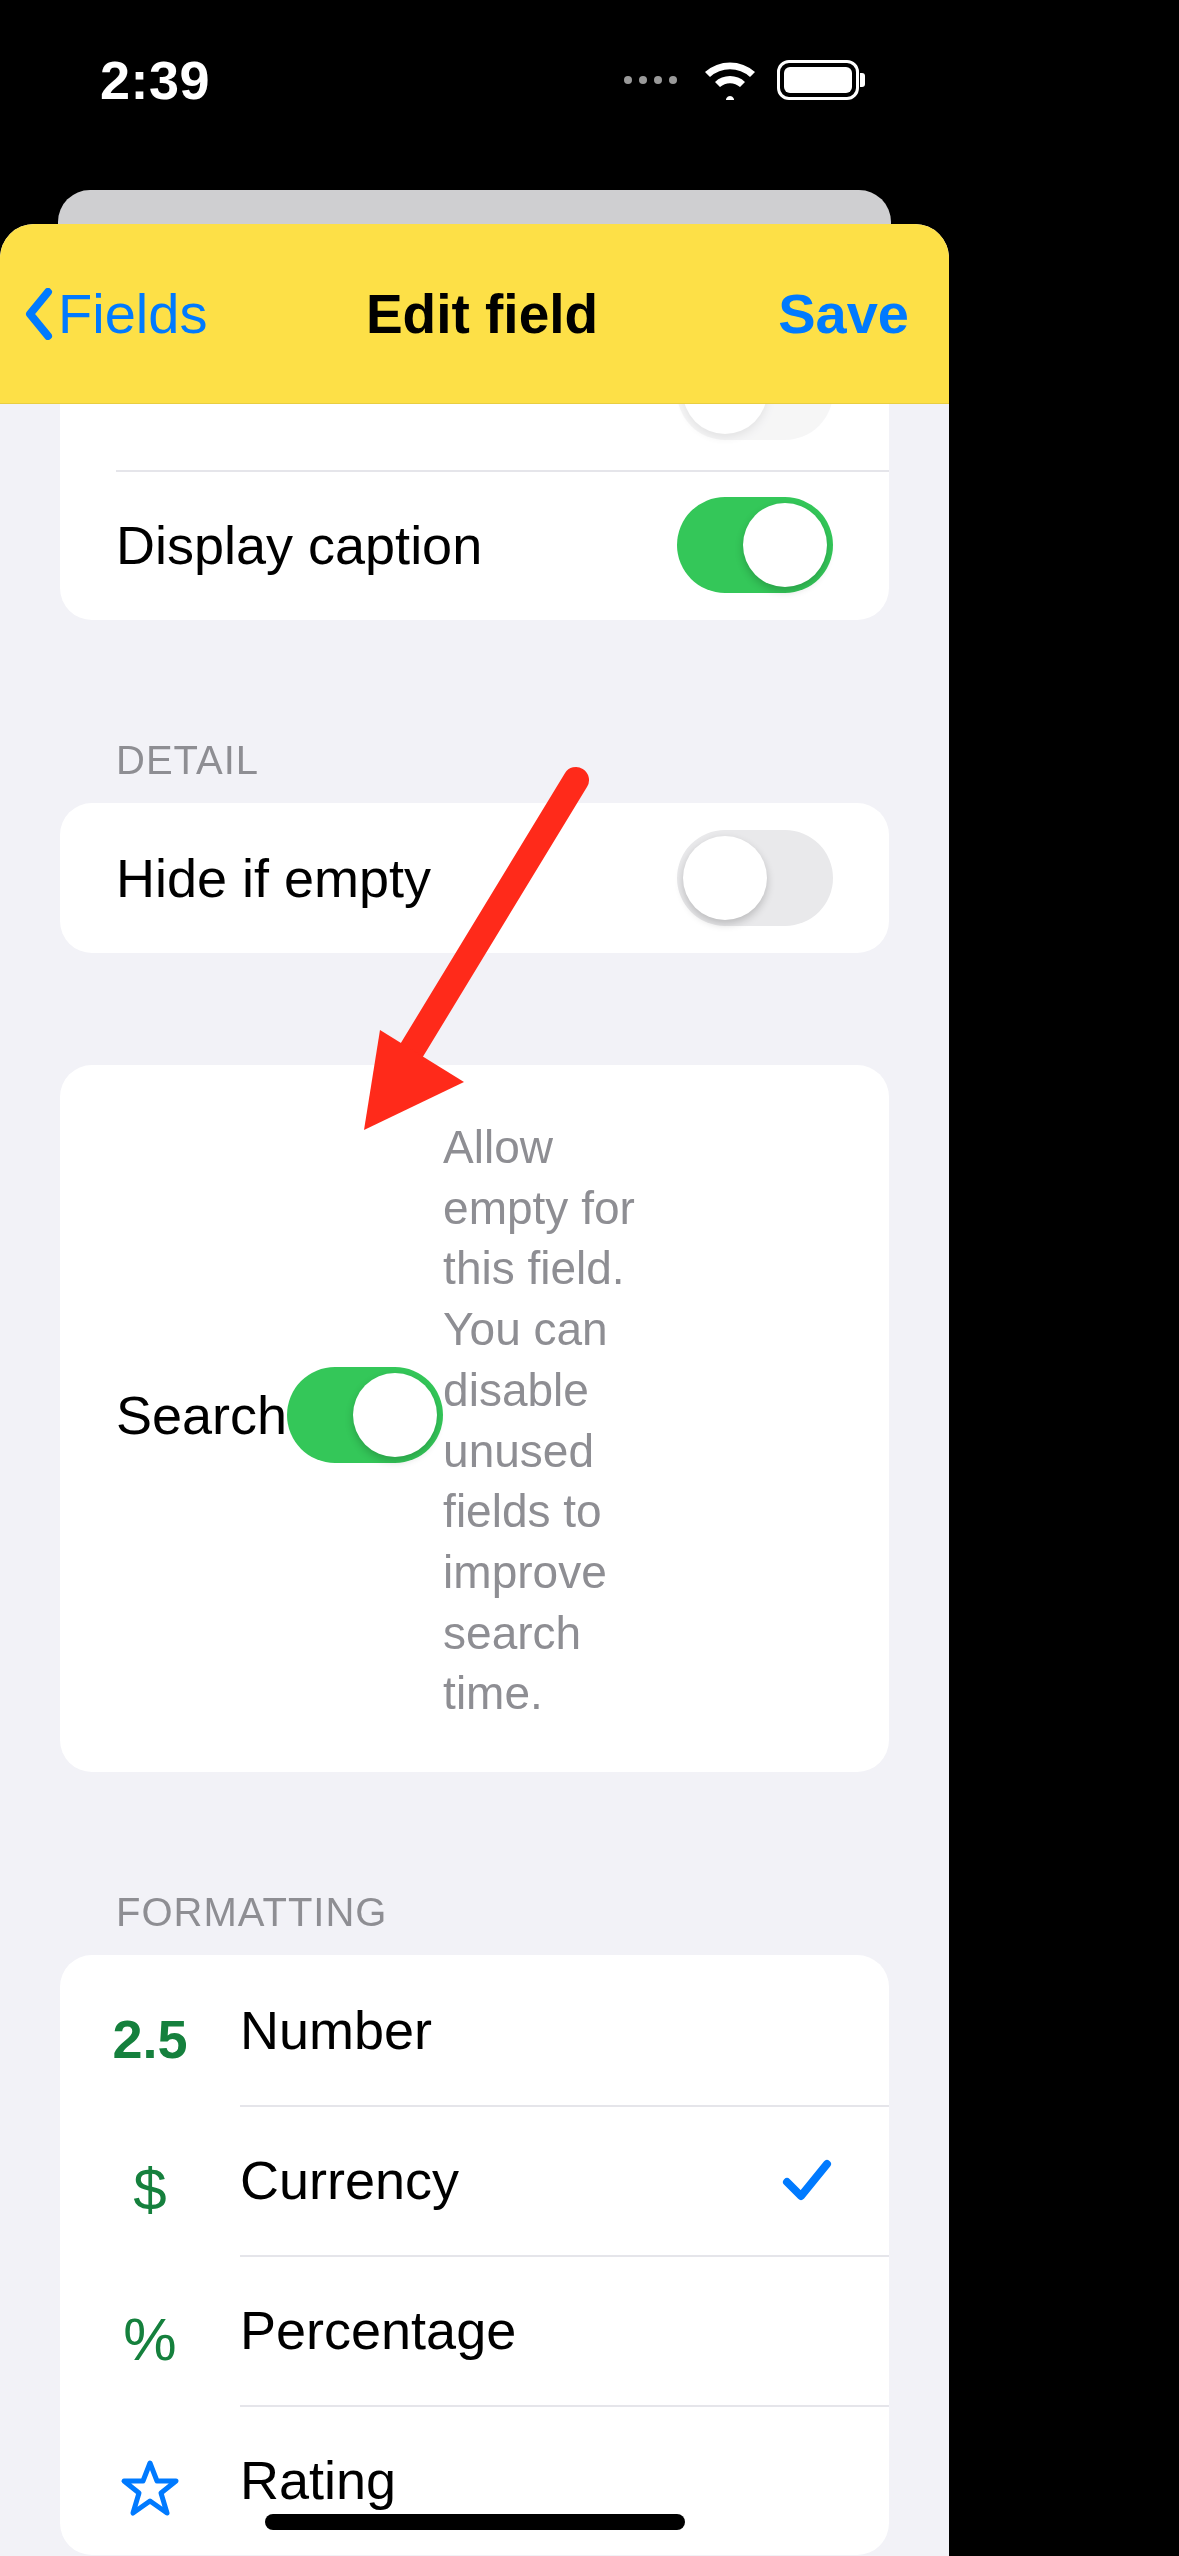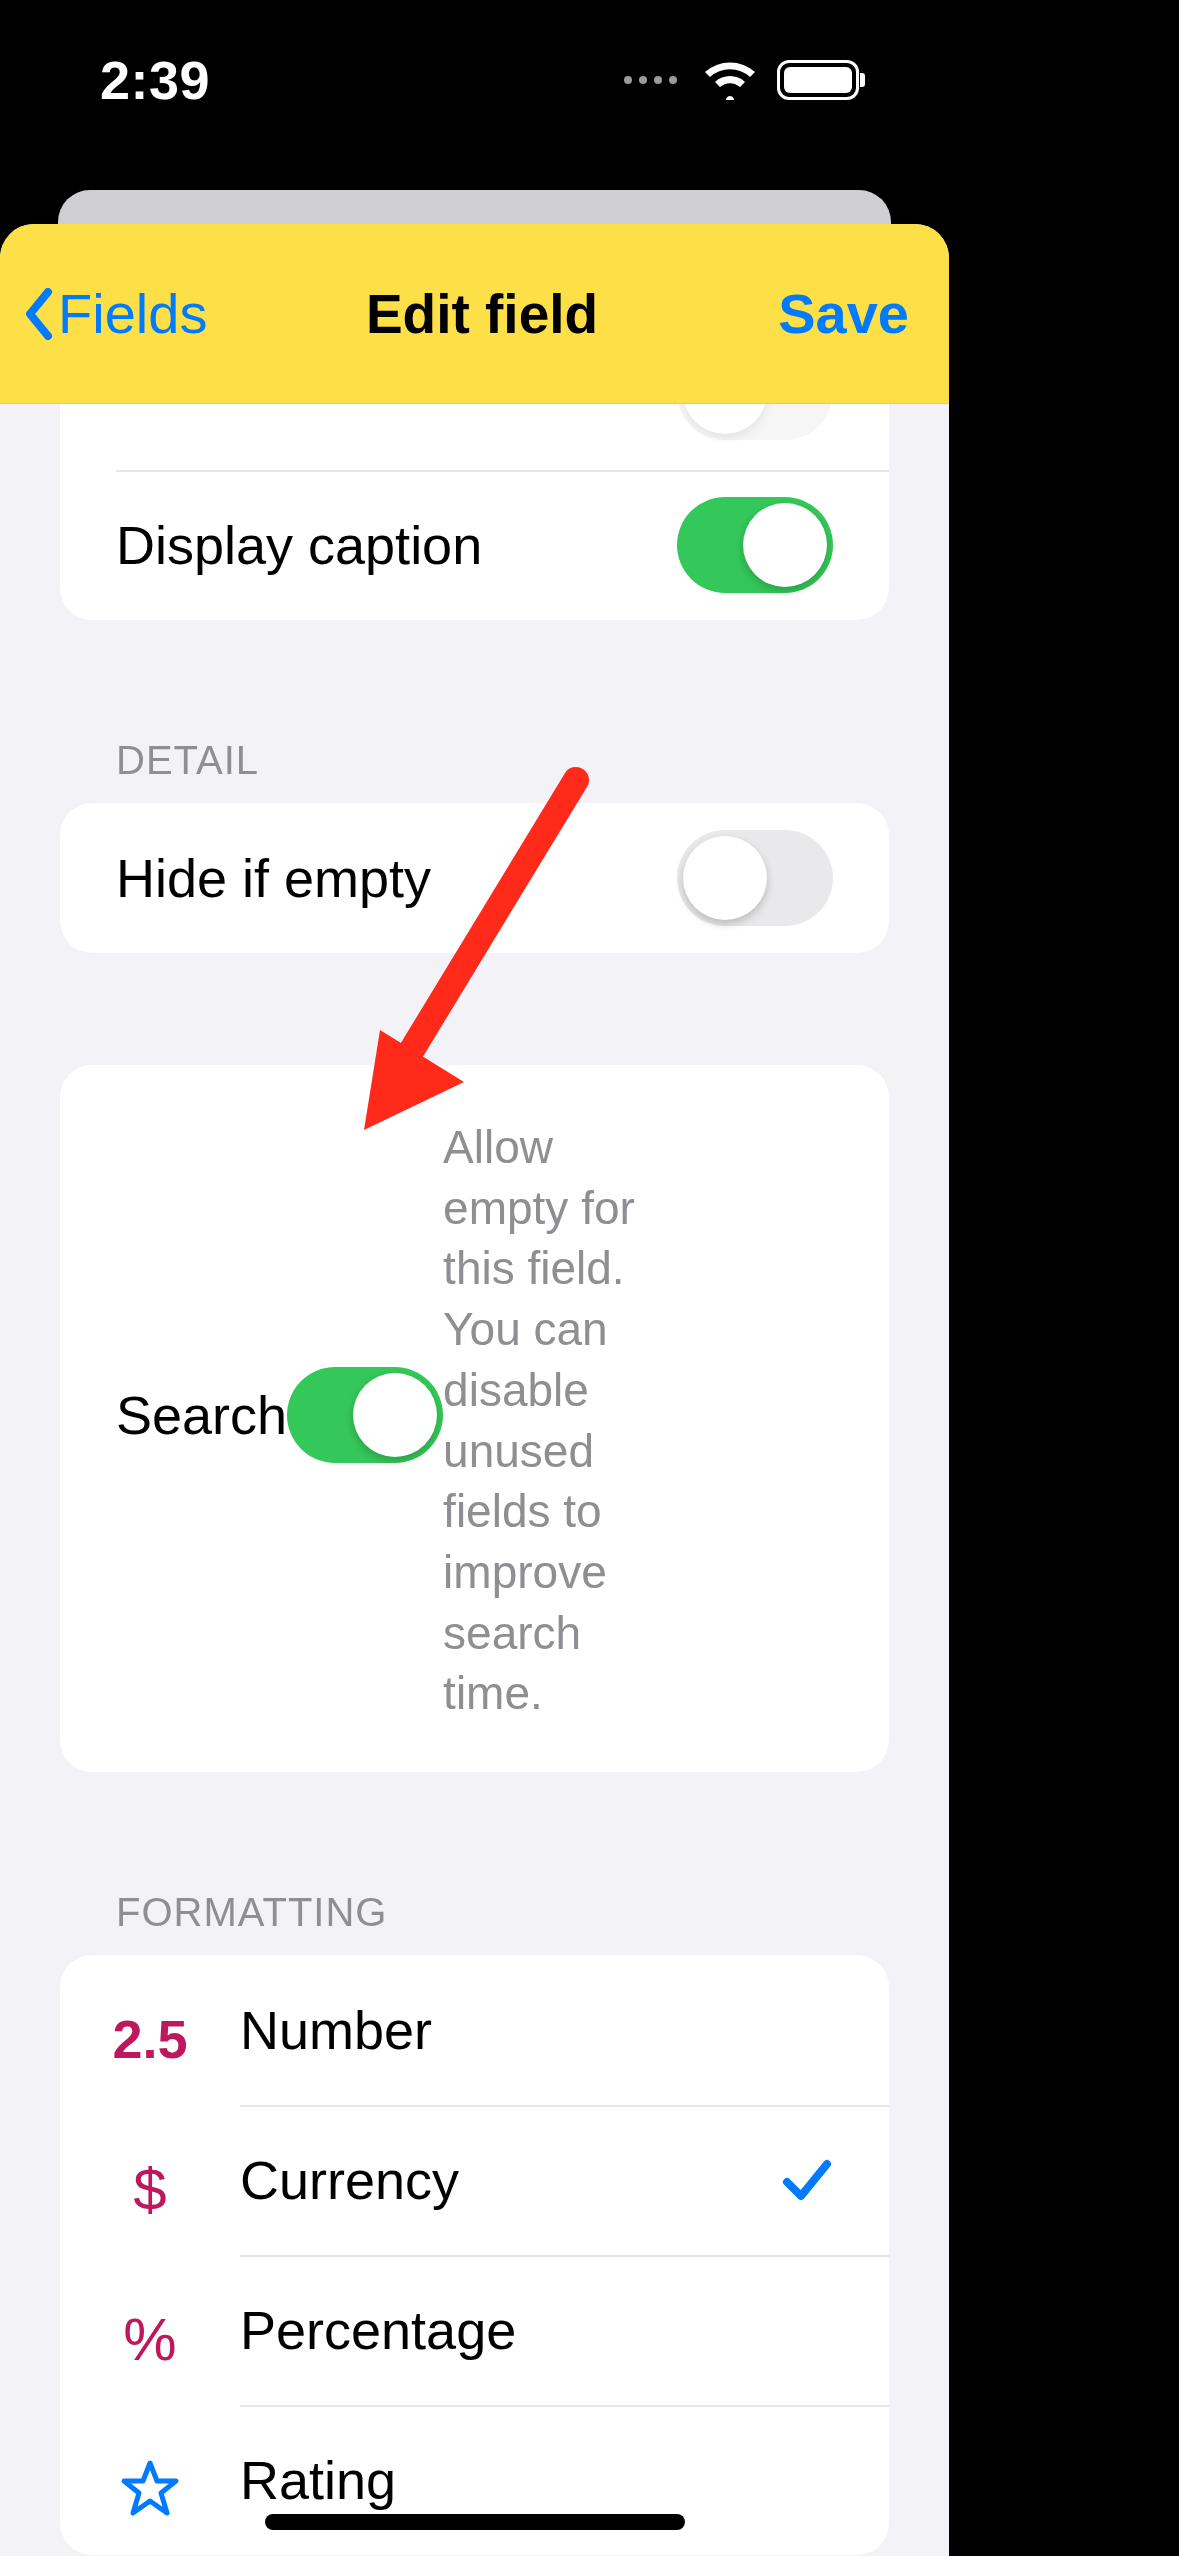--- a/index.html
+++ b/index.html
@@ -34,21 +34,21 @@
 .switch.on { background: #34c759; }
 .switch.off { background: #e9e9eb; }
 .switch .knob { position: absolute; top: 6px; width: 84px; height: 84px; border-radius: 50%; background: #fff; box-shadow: 0 4px 8px rgba(0,0,0,0.2); }
 .switch.on .knob { right: 6px; }
 .switch.off .knob { left: 6px; }
 .row.with-sub { flex-direction: row; align-items: stretch; padding-top: 40px; padding-bottom: 48px; min-height: auto; }
 .row.with-sub .top-line { display: flex; align-items: center; justify-content: space-between; }
 .row.with-sub .sub { font-size: 46px; color: #8e8e93; line-height: 1.32; margin-top: 12px; padding-right: 170px; }
 .fmt-row { display: flex; align-items: center; min-height: 150px; padding-right: 56px; position: relative; }
 .fmt-row + .fmt-row::before { content: ""; position: absolute; top: 0; left: 180px; right: 0; height: 1.5px; background: #e5e5ea; }
-.fmt-icon { width: 180px; display: flex; align-items: center; justify-content: center; color: #be185d; font-size: 60px; font-weight: 500; margin-top: 18px; }
+.fmt-icon { width: 180px; display: flex; align-items: center; justify-content: center; color: #15803d; font-size: 60px; font-weight: 500; margin-top: 18px; }
 .fmt-icon.num { font-size: 54px; font-weight: 600; }
 .fmt-icon svg { width: 60px; height: 60px; }
 .fmt-row .label { font-size: 54px; color: #000; flex: 1; }
 .checkmark { width: 52px; height: 52px; color: #007aff; }
 .arrow-overlay { position: absolute; top: 362px; left: 330px; width: 300px; height: 400px; pointer-events: none; z-index: 3; }
 .home-indicator { position: absolute; bottom: 26px; left: 50%; transform: translateX(-50%); width: 420px; height: 16px; background: #000; border-radius: 8px; z-index: 4; }
 </style>
 </head>
 <body>
 

